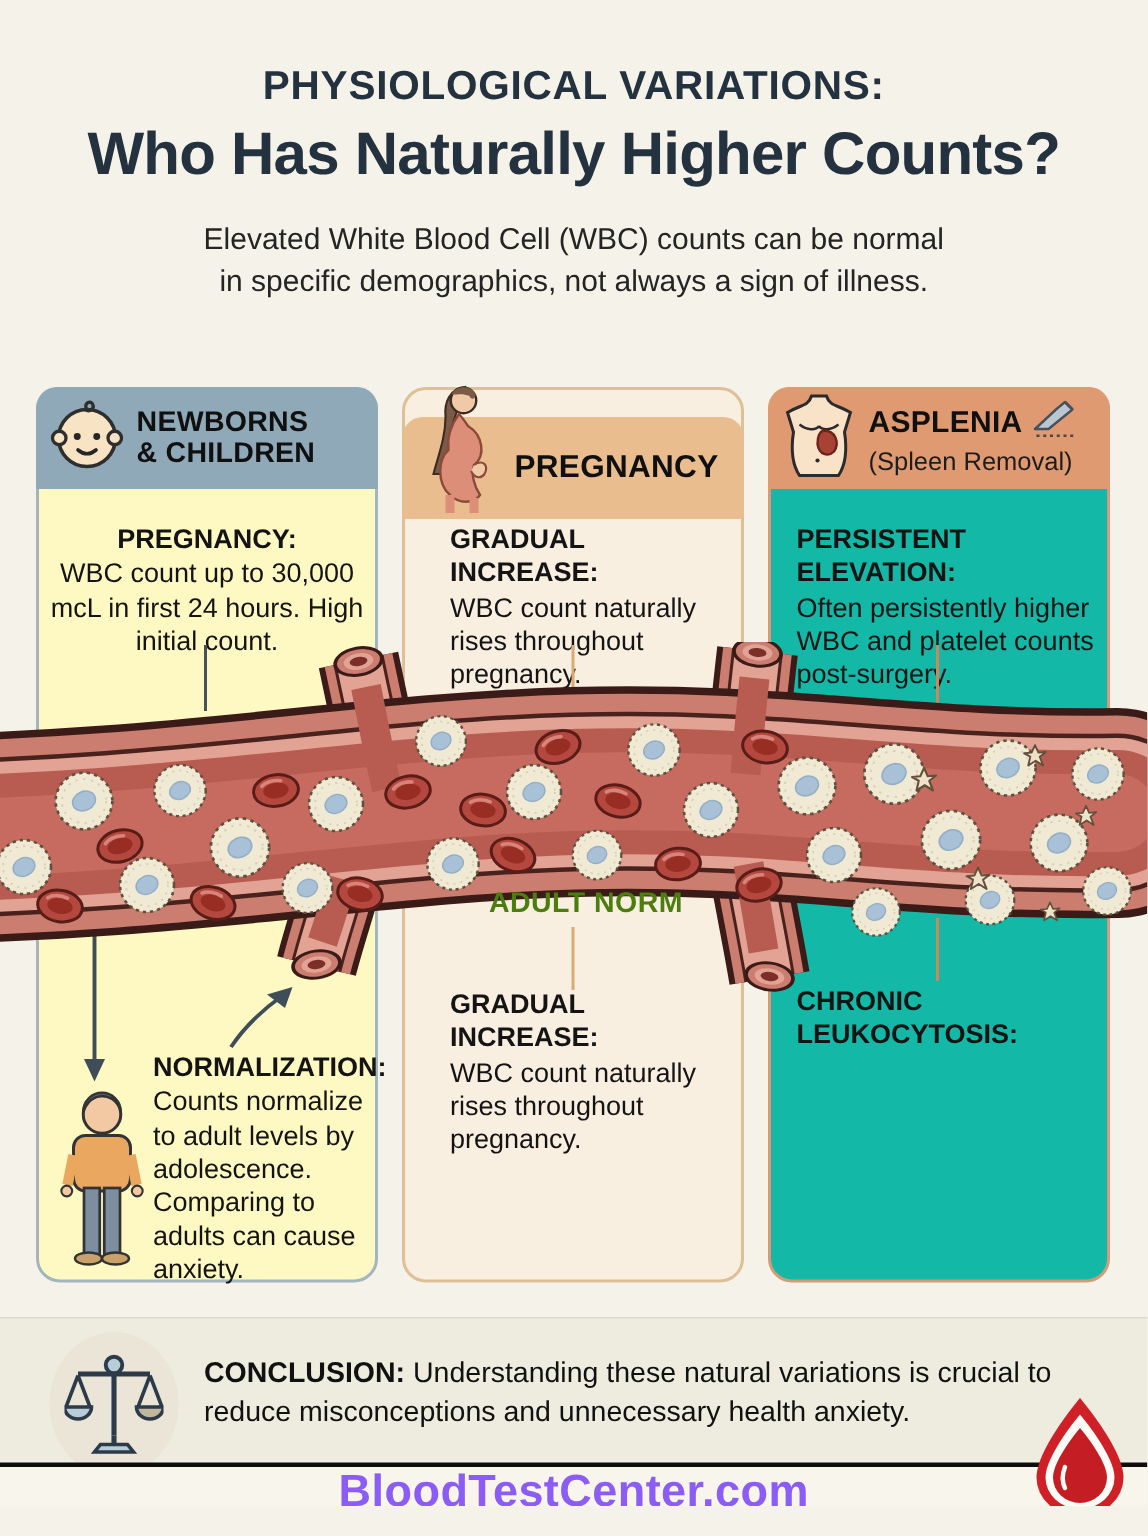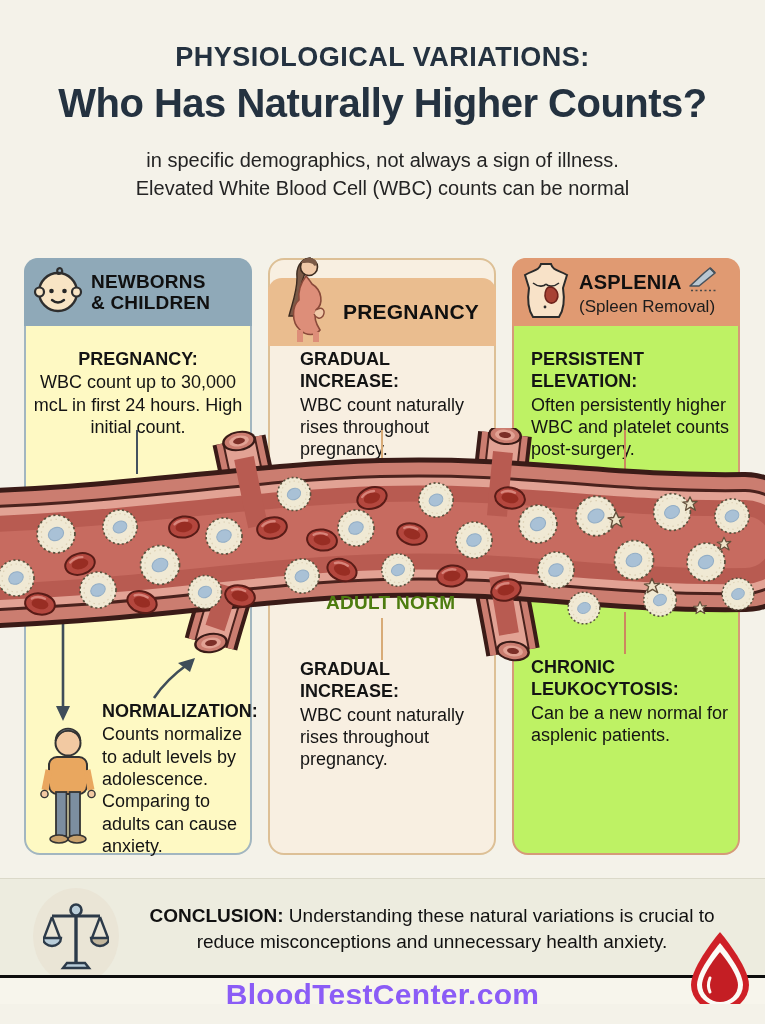--- a/index.html
+++ b/index.html
@@ -9,21 +9,21 @@
   
   .hdr{position:absolute;top:42px;left:0;width:765px;text-align:center;}
   .kicker{font-size:27px;font-weight:800;color:#243240;letter-spacing:.5px;}
   .title{font-size:40px;font-weight:800;color:#243240;margin-top:8px;letter-spacing:-.5px;}
   .subtitle{font-size:20px;color:#242424;margin-top:20px;line-height:1.4;}
 
   
   .col{position:absolute;top:258px;width:228px;height:597px;border-radius:16px;border:2px solid;box-sizing:border-box;}
   .col-nb{left:24px;background:#fef9c3;border-color:#a2b6c0;}
   .col-pg{left:268px;background:#f8efe1;border-color:#ddc096;}
-  .col-as{left:512px;background:#bef264;border-color:#d59a78;}
+  .col-as{left:512px;background:#14b8a6;border-color:#d59a78;}
   .col-head{position:absolute;top:-2px;left:-2px;width:228px;height:68px;border-radius:14px 14px 0 0;
             display:flex;align-items:center;padding:0 8px;box-sizing:border-box;gap:7px;}
   .col-nb .col-head{background:#8fa9b8;}
   .col-pg .col-head{background:#eabd8f;margin-top:20px;}
   .col-as .col-head{background:#e09a72;}
   .col-title{font-size:19px;font-weight:800;color:#101010;line-height:1.12;letter-spacing:.2px;}
   .col-sub{font-size:17px;font-weight:400;color:#1c1c1c;}
   .head-icon{flex:0 0 auto;}
   .preg-icon{margin-top:-22px;}
   .title-row{display:flex;align-items:center;gap:5px;}
@@ -44,39 +44,39 @@
   .tick-as{background:#cd8760;}
 
   
   .vessel{position:absolute;left:0;top:428px;width:765px;height:235px;z-index:5;}
   .adult-norm{position:absolute;left:326px;top:592px;z-index:6;font-size:19px;font-weight:800;color:#4d7c0f;letter-spacing:.3px;}
 
   
   .conclusion{position:absolute;left:0;top:878px;width:765px;height:97px;background:#edecdf;border-top:1px solid #dbd9c9;}
   .scale-wrap{position:absolute;left:33px;top:9px;width:86px;height:96px;border-radius:50%;background:#eae5d6;
               display:flex;align-items:center;justify-content:center;}
-  .conclusion-text{position:absolute;left:136px;top:24px;width:592px;font-size:19px;line-height:1.38;color:#111;text-align:center;}
+  .conclusion-text{position:absolute;left:136px;top:24px;width:592px;font-size:19px;line-height:1.38;color:#111;}
   .conclusion-text .b{font-weight:800;}
   .sitebar{position:absolute;left:0;top:975px;width:765px;height:33px;background:#f7f5ec;
            border-top:3px solid #0d0d0d;border-bottom:3px solid #0d0d0d;
            display:flex;align-items:center;justify-content:center;}
   .sitebar .site{font-size:30px;font-weight:800;color:#8b5cf6;letter-spacing:.3px;}
   .drop{position:absolute;left:684px;top:930px;z-index:20;}
 </style>
 </head>
 <body>
 
 <div class="canvas">
 
   <div class="hdr">
     <div class="kicker">PHYSIOLOGICAL VARIATIONS:</div>
     <div class="title">Who Has Naturally Higher Counts?</div>
     <div class="subtitle">
+      <div>Elevated White Blood Cell (WBC) counts can be normal</div>
       <div>in specific demographics, not always a sign of illness.</div>
-      <div>Elevated White Blood Cell (WBC) counts can be normal</div>
     </div>
   </div>
 
   <div class="col col-nb">
     <div class="col-head">
       <span class="head-icon">
         <svg width="52" height="52" viewBox="0 0 52 52">
           <circle cx="26" cy="28" r="19" fill="#f8e4c4" stroke="#2e2e2e" stroke-width="2.4"></circle>
           <circle cx="7.5" cy="28" r="4.5" fill="#f8e4c4" stroke="#2e2e2e" stroke-width="2.2"></circle>
           <circle cx="44.5" cy="28" r="4.5" fill="#f8e4c4" stroke="#2e2e2e" stroke-width="2.2"></circle>
@@ -178,21 +178,20 @@
       </div>
     </div>
 
     <div class="txt txt-top-as">
       <div class="h">PERSISTENT ELEVATION:</div>
       <div>Often persistently higher WBC and platelet counts post-surgery.</div>
     </div>
 
     <div class="txt txt-bot-as">
       <div class="h">CHRONIC LEUKOCYTOSIS:</div>
-      <div>Can be a new normal for asplenic patients.</div>
     </div>
   </div>
 
   <div class="tick tick-nb" style="left:136px;top:430px;height:44px;"></div>
   <div class="tick tick-pg" style="left:381px;top:430px;height:38px;"></div>
   <div class="tick tick-as" style="left:624px;top:430px;height:40px;"></div>
   <div class="tick tick-pg" style="left:381px;top:618px;height:42px;z-index:6;"></div>
   <div class="tick tick-as" style="left:624px;top:612px;height:42px;z-index:6;"></div>
 
   <svg class="vessel" viewBox="0 0 765 235">

